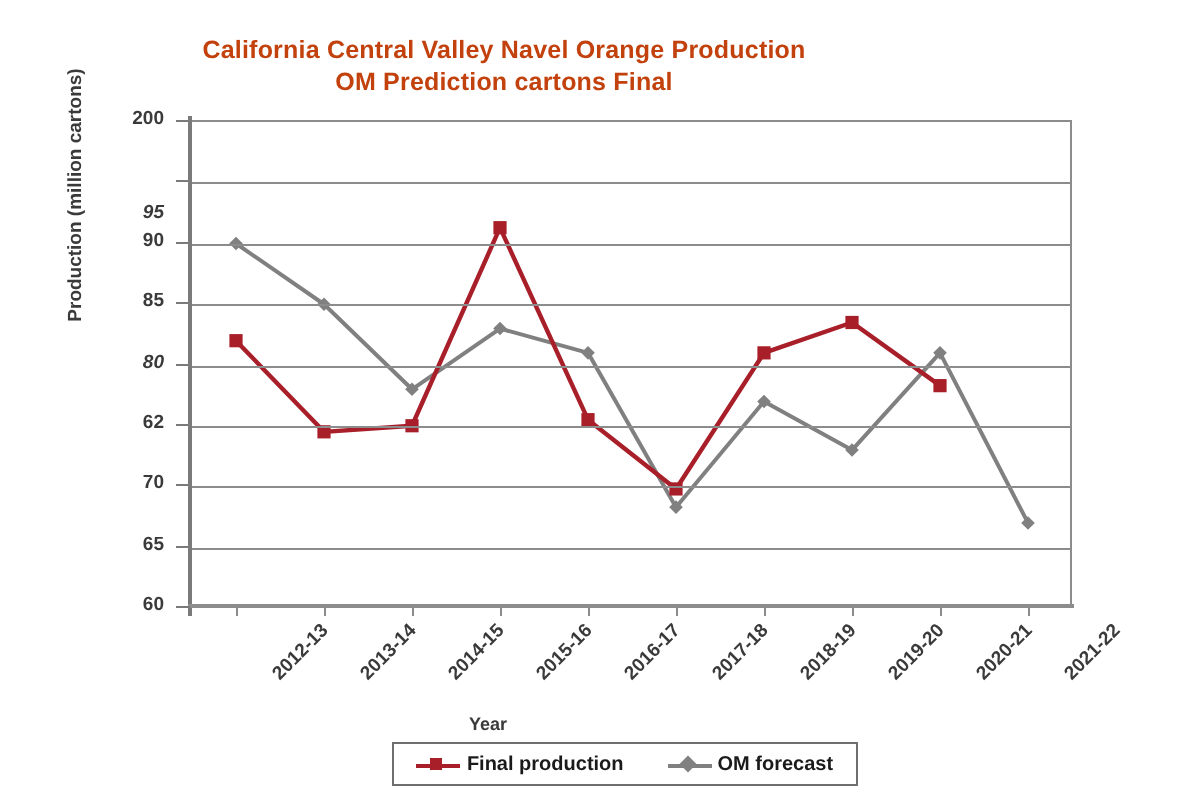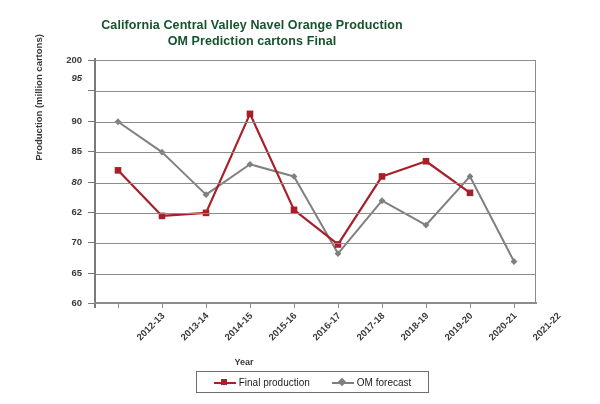--- a/index.html
+++ b/index.html
@@ -22,21 +22,21 @@
     background: #ffffff;
   }
   .title-block {
     position: absolute;
     left: 0;
     top: 17px;
     width: 504px;
     text-align: center;
     font-size: 12.5px;
     font-weight: bold;
-    color: #14532d;
+    color: #c2410c;
     line-height: 16px;
     letter-spacing: 0.1px;
   }
   .title-line { display: block; }
 
   
   #plot-wrap {
     position: absolute;
     left: 96px;
     top: 60px;
@@ -146,21 +146,21 @@
     display: flex;
     align-items: center;
     justify-content: center;
     gap: 22px;
   }
   .legend-entry {
     display: flex;
     align-items: center;
     gap: 3px;
     font-size: 10px;
-    font-weight: normal;
+    font-weight: bold;
     color: #1a1a1a;
   }
   .legend-swatch {
     position: relative;
     width: 22px;
     height: 10px;
   }
   .legend-swatch .lline {
     position: absolute;
     left: 0; top: 4.5px;
@@ -201,21 +201,21 @@
       <div class="ytick-label" style="left: 48px; top: 236.25px;">70</div>
       <div class="ytick-mark" style="top: 211.875px;"></div>
       <div class="ytick-label" style="left: 48px; top: 205.875px;">62</div>
       <div class="ytick-mark" style="top: 181.5px;"></div>
       <div class="ytick-label" style="left: 48px; top: 175.5px; font-style: italic;">80</div>
       <div class="ytick-mark" style="top: 151.125px;"></div>
       <div class="ytick-label" style="left: 48px; top: 145.125px;">85</div>
       <div class="ytick-mark" style="top: 120.75px;"></div>
       <div class="ytick-label" style="left: 48px; top: 114.75px;">90</div>
       <div class="ytick-mark" style="top: 90.375px;"></div>
-      <div class="ytick-label" style="left: 48px; top: 72px; font-style: italic;">95</div>
+      <div class="ytick-label" style="left: 48px; top: 101px; font-style: italic;">95</div>
       <div class="ytick-mark" style="top: 60px;"></div>
       <div class="ytick-label" style="left: 48px; top: 54px;">200</div>
     </div>
   <div id="x-ticks">
       <div class="xtick-mark" style="left: 118px;"></div>
       <div class="xtick-label" style="left: 124px;">2012-13</div>
       <div class="xtick-mark" style="left: 162px;"></div>
       <div class="xtick-label" style="left: 168px;">2013-14</div>
       <div class="xtick-mark" style="left: 206px;"></div>
       <div class="xtick-label" style="left: 212px;">2014-15</div>

